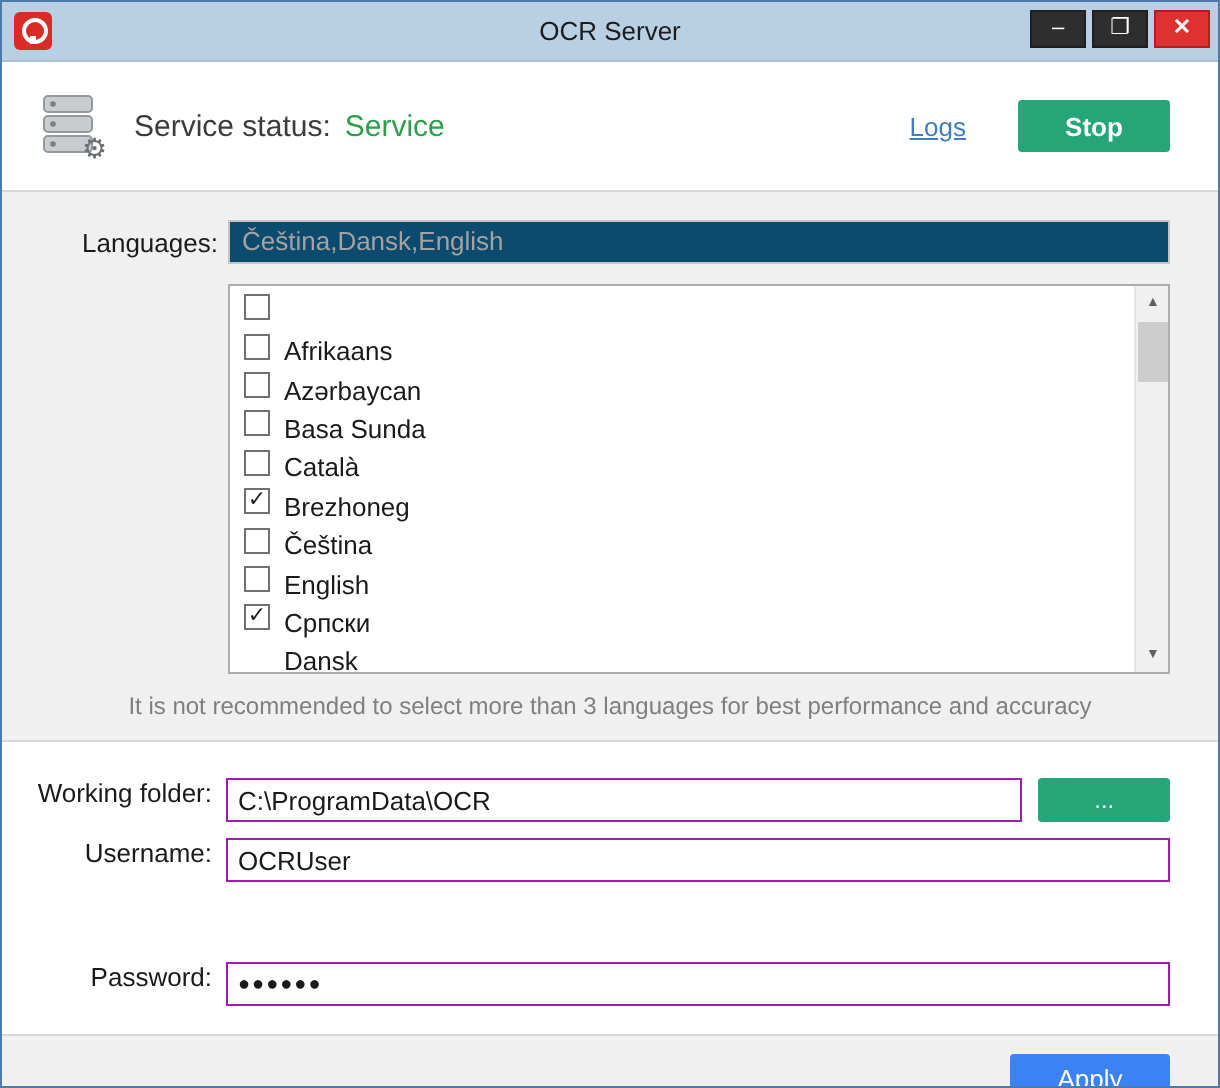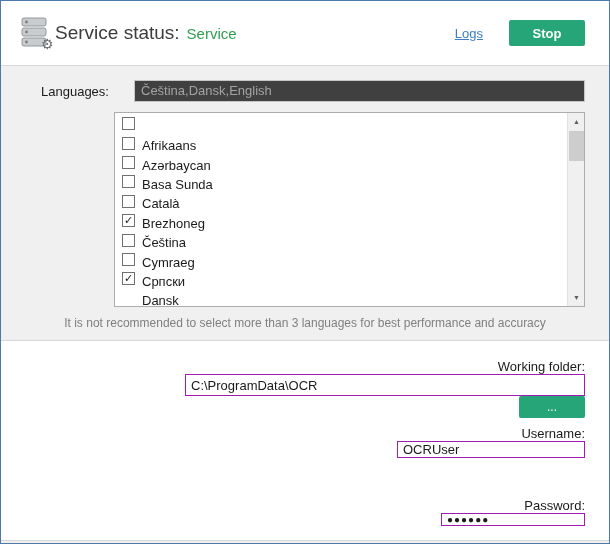--- a/index.html
+++ b/index.html
@@ -47,40 +47,40 @@
   }
   .ctrl.close { background: #e03131; border-color: #b01f1f; font-weight: bold; }
 
   
   .header {
     height: 64px; background: #ffffff;
     display: flex; align-items: center;
     padding: 0 24px 0 18px;
   }
   .service-icon { width: 36px; height: 34px; flex: 0 0 auto; }
-  .status-label { font-size: 19px; color: #3c3c3c; margin-left: 0; }
+  .status-label { font-size: 15px; color: #3c3c3c; margin-left: 12px; }
   .status-value { font-size: 15px; margin-left: 7px; }
   .logs-link { margin-left: auto; font-size: 13px; text-decoration: underline; cursor: pointer; padding-left: 24px; }
   .btn {
     border: none; color: #fff; font-size: 13px; cursor: pointer;
     font-family: "Liberation Sans", sans-serif; border-radius: 2px;
   }
   .stop-btn { width: 76px; height: 26px; margin-left: 26px; }
 
   
   .panel {
     background: #f0f0f0;
     border-top: 1px solid #d8d8d8; border-bottom: 1px solid #d8d8d8;
     padding-top: 14px; height: 276px;
   }
-  .lang-row { display: flex; align-items: center; padding-left: 40px; padding-right: 24px; gap: 20px; }
+  .lang-row { display: flex; align-items: center; padding-left: 40px; padding-right: 24px; }
   .lang-label { width: 66px; font-size: 13px; color: #1a1a1a; text-align: left; flex: 0 0 auto; }
   .lang-display {
     flex: 1; height: 22px; margin-left: 7px;
-    background: #404040; border: 1px solid #c6c6c6;
+    background: #0c4a6e; border: 1px solid #c6c6c6;
     font-size: 13px; color: #a3a3a3; line-height: 20px; padding-left: 6px;
     white-space: nowrap; overflow: hidden;
   }
   .listbox {
     margin: 10px 24px 0 113px; height: 195px;
     background: #fff; border: 1px solid #adadad;
     position: relative; overflow: hidden;
   }
   .list-items { position: absolute; left: 0; top: 1px; right: 17px; bottom: 0; overflow: hidden; }
   .lang-item { height: 19.4px; display: flex; align-items: center; padding-left: 7px; cursor: default; }
@@ -103,21 +103,21 @@
   .sb-up { top: 0; }
   .sb-down { bottom: 0; }
   .sb-thumb {
     position: absolute; left: 1px; top: 18px; width: 15px; height: 30px;
     background: #cdcdcd; cursor: pointer;
   }
   .hint { text-align: center; font-size: 12px; color: #7f7f7f; margin-top: 9px; }
 
   
   .form { background: #fff; padding: 18px 24px 14px 0; }
-  .form-row { display: flex; align-items: flex-end; margin-bottom: 8px; flex-direction: column; }
+  .form-row { display: flex; align-items: flex-start; margin-bottom: 8px; }
   .form-row:last-child { margin-bottom: 0; margin-top: 40px; }
   .form-label { width: 105px; text-align: right; font-size: 13px; color: #1a1a1a; flex: 0 0 auto; }
   .textbox {
     height: 22px; border: 1px solid #a21caf; background: #fff;
     font-size: 13px; color: #1a1a1a; padding: 0 5px; margin-left: 7px;
     font-family: "Liberation Sans", sans-serif; outline: none;
   }
   .wf-input { width: 400px; }
   .wide-input { flex: 1; }
   .browse-btn { width: 66px; height: 22px; margin-left: 8px; font-size: 12px; }
@@ -128,20 +128,29 @@
     background: #f0f0f0; border-top: 1px solid #d8d8d8;
     height: 58px; position: relative;
   }
   .apply-btn { position: absolute; right: 24px; top: 9px; width: 80px; height: 25px; }
 </style>
 </head>
 <body>
 
 <div class="window">
 
+  <div class="titlebar">
+    <div class="app-icon"></div>
+    <div class="title">OCR Server</div>
+    <div class="controls">
+      <button class="ctrl">–</button>
+      <button class="ctrl">❐</button>
+      <button class="ctrl close">✕</button>
+    </div>
+  </div>
 
   <div class="header">
     <svg class="service-icon" viewBox="0 0 36 34">
       <rect x="3" y="2" width="24" height="8" rx="2" fill="#c9ccce" stroke="#95989b"></rect>
       <rect x="3" y="12" width="24" height="8" rx="2" fill="#c9ccce" stroke="#95989b"></rect>
       <rect x="3" y="22" width="24" height="8" rx="2" fill="#c9ccce" stroke="#95989b"></rect>
       <circle cx="7.5" cy="6" r="1.4" fill="#7c7f82"></circle>
       <circle cx="7.5" cy="16" r="1.4" fill="#7c7f82"></circle>
       <circle cx="7.5" cy="26" r="1.4" fill="#7c7f82"></circle>
       <text x="22" y="33" font-size="14" fill="#6d7073">⚙</text>
@@ -179,21 +188,21 @@
           <div class="lang-item">
             <span class="checkbox"></span>
             <span class="lang-name">Brezhoneg</span>
           </div>
           <div class="lang-item">
             <span class="checkbox">✓</span>
             <span class="lang-name">Čeština</span>
           </div>
           <div class="lang-item">
             <span class="checkbox"></span>
-            <span class="lang-name">Cymraeg</span>
+            <span class="lang-name">English</span>
           </div>
           <div class="lang-item">
             <span class="checkbox"></span>
             <span class="lang-name">Српски</span>
           </div>
           <div class="lang-item">
             <span class="checkbox">✓</span>
             <span class="lang-name">Dansk</span>
           </div>
         </div>

